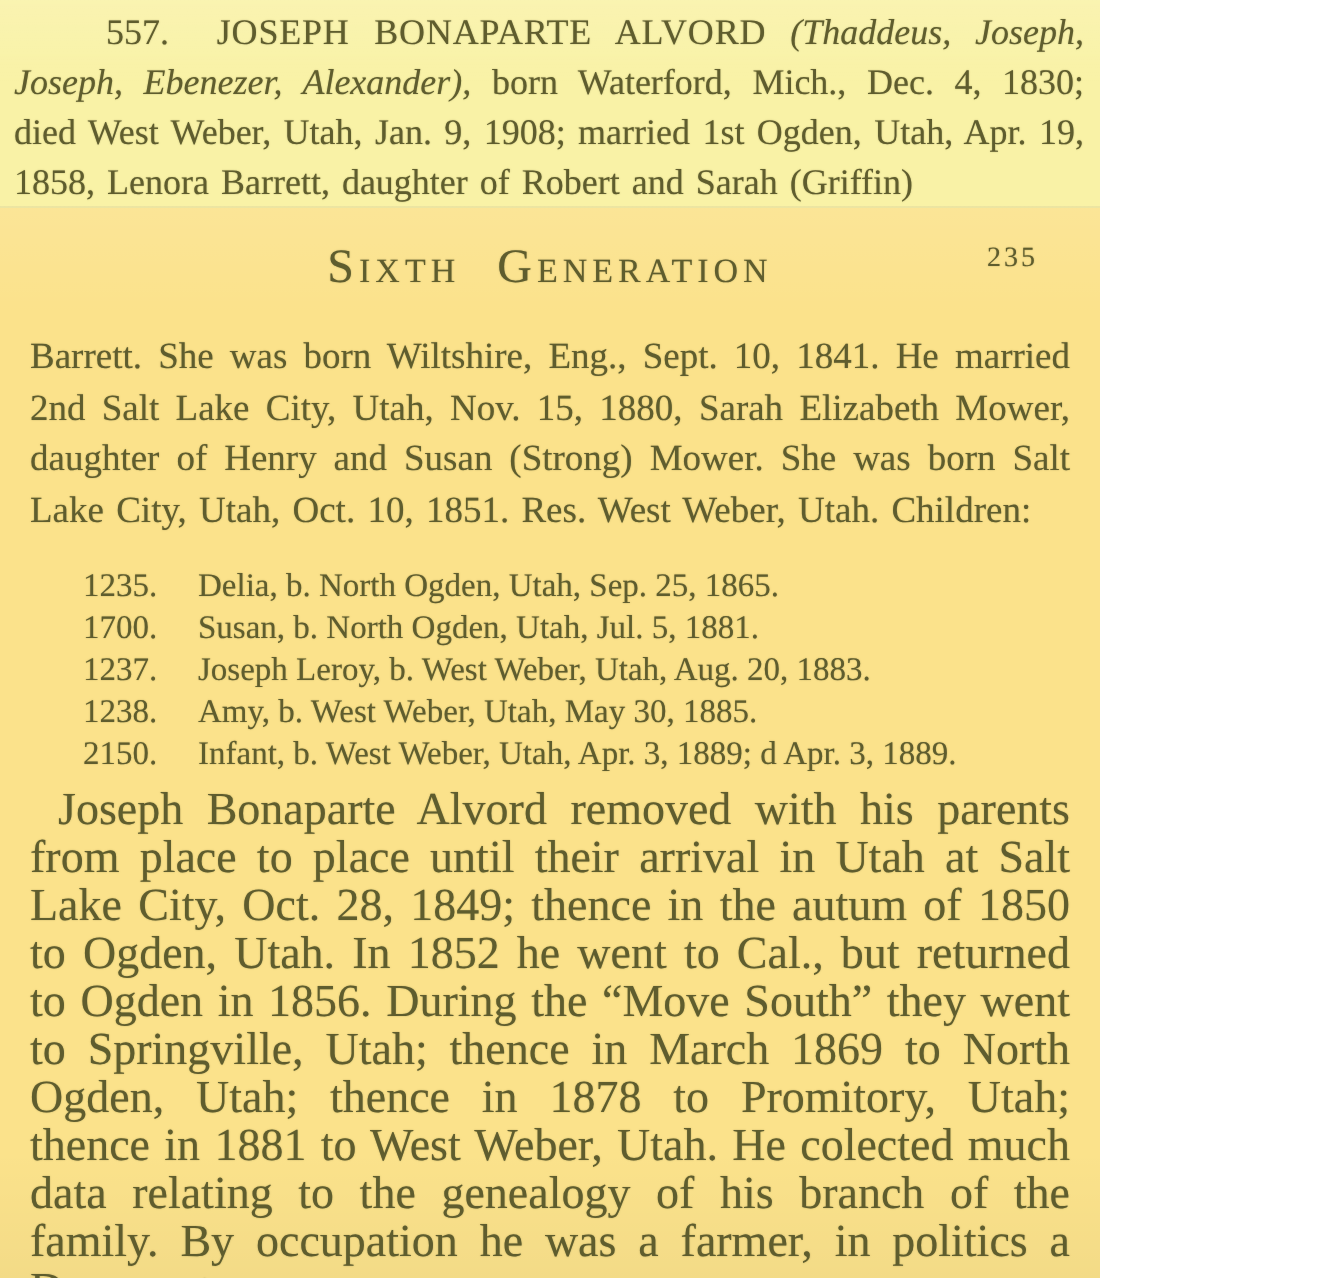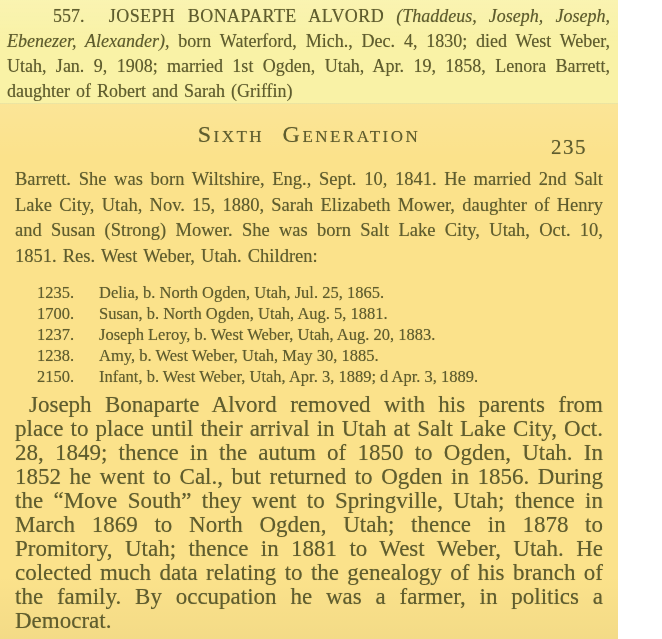--- a/index.html
+++ b/index.html
@@ -2,21 +2,21 @@
 <html style="--prev-fragment-bg: #f9f2a6; --page-bg: #fbe28b; --ink: #5f5d2e;"><head>
 <meta charset="utf-8">
 <style>
   * { margin: 0; padding: 0; box-sizing: border-box; }
   html, body { background: #fff; }
   body {
     width: 662px; height: 639px; overflow: hidden;
     font-family: "Liberation Serif", "DejaVu Serif", serif;
   }
   .page {
-    width: 618px; height: 639px; overflow: hidden;
+    width: 550px; height: 639px; overflow: hidden;
     color: var(--ink, #5f5d2e);
     text-shadow: 0 0 0.7px rgba(95, 93, 46, 0.55);
   }
   
   .prev-fragment {
     height: 104px;
     background-color: var(--prev-fragment-bg, #f9f2a6);
     background-image: linear-gradient(180deg, rgba(255,255,255,0.12), rgba(255,255,255,0) 40%);
     border-bottom: 1px solid rgba(120, 100, 30, 0.10);
     padding: 4px 8px 0 7px;
@@ -34,28 +34,28 @@
     background-color: var(--page-bg, #fbe28b);
     background-image: linear-gradient(180deg, rgba(255,255,255,0.10), rgba(255,255,255,0) 10%, rgba(0,0,0,0) 88%, rgba(0,0,0,0.03));
     padding: 17px 15px 0 15px;
   }
   .page-header { position: relative; text-align: center; height: 24px; margin-bottom: 22px; }
   .gen-title {
     font-variant: small-caps;
     font-size: 24px; letter-spacing: 2.5px; word-spacing: 10px;
     color: var(--ink, #5f5d2e);
   }
-  .page-number { position: absolute; right: 16px; top: 14px; font-size: 21px; letter-spacing: 1.5px; }
+  .page-number { position: absolute; right: 16px; top: 1px; font-size: 14px; letter-spacing: 1.5px; }
   .para-1 {
     font-size: 18.5px; line-height: 25.5px;
     text-align: justify; word-spacing: 1.5px;
   }
   .children { margin: 13px 0 0 22px; font-size: 16.5px; line-height: 21px; }
   .child-row { display: flex; }
-  .child-num { flex: none; width: 46px; text-align: left; }
+  .child-num { flex: none; width: 46px; text-align: center; }
   .child-text { margin-left: 16px; }
   .para-2 {
     margin-top: 6px;
     font-size: 23px; line-height: 24px;
     text-align: justify; text-indent: 14px;
     word-spacing: 1px;
   }
 </style>
 </head>
 <body>
@@ -71,25 +71,25 @@
     <header class="page-header">
       <span class="gen-title">Sixth Generation</span>
       <span class="page-number">235</span>
     </header>
 
     <p class="para-1">Barrett. She was born Wiltshire, Eng., Sept. 10, 1841. He married 2nd Salt Lake City, Utah, Nov. 15, 1880, Sarah Elizabeth Mower, daughter of Henry and Susan (Strong) Mower. She was born Salt Lake City, Utah, Oct. 10, 1851. Res. West Weber, Utah. Children:</p>
 
     <div class="children">
       <div class="child-row">
         <span class="child-num">1235.</span>
-        <span class="child-text">Delia, b. North Ogden, Utah, Jul. 25, 1865.</span>
+        <span class="child-text">Delia, b. North Ogden, Utah, Sep. 25, 1865.</span>
       </div>
       <div class="child-row">
         <span class="child-num">1700.</span>
-        <span class="child-text">Susan, b. North Ogden, Utah, Aug. 5, 1881.</span>
+        <span class="child-text">Susan, b. North Ogden, Utah, Jul. 5, 1881.</span>
       </div>
       <div class="child-row">
         <span class="child-num">1237.</span>
         <span class="child-text">Joseph Leroy, b. West Weber, Utah, Aug. 20, 1883.</span>
       </div>
       <div class="child-row">
         <span class="child-num">1238.</span>
         <span class="child-text">Amy, b. West Weber, Utah, May 30, 1885.</span>
       </div>
       <div class="child-row">

